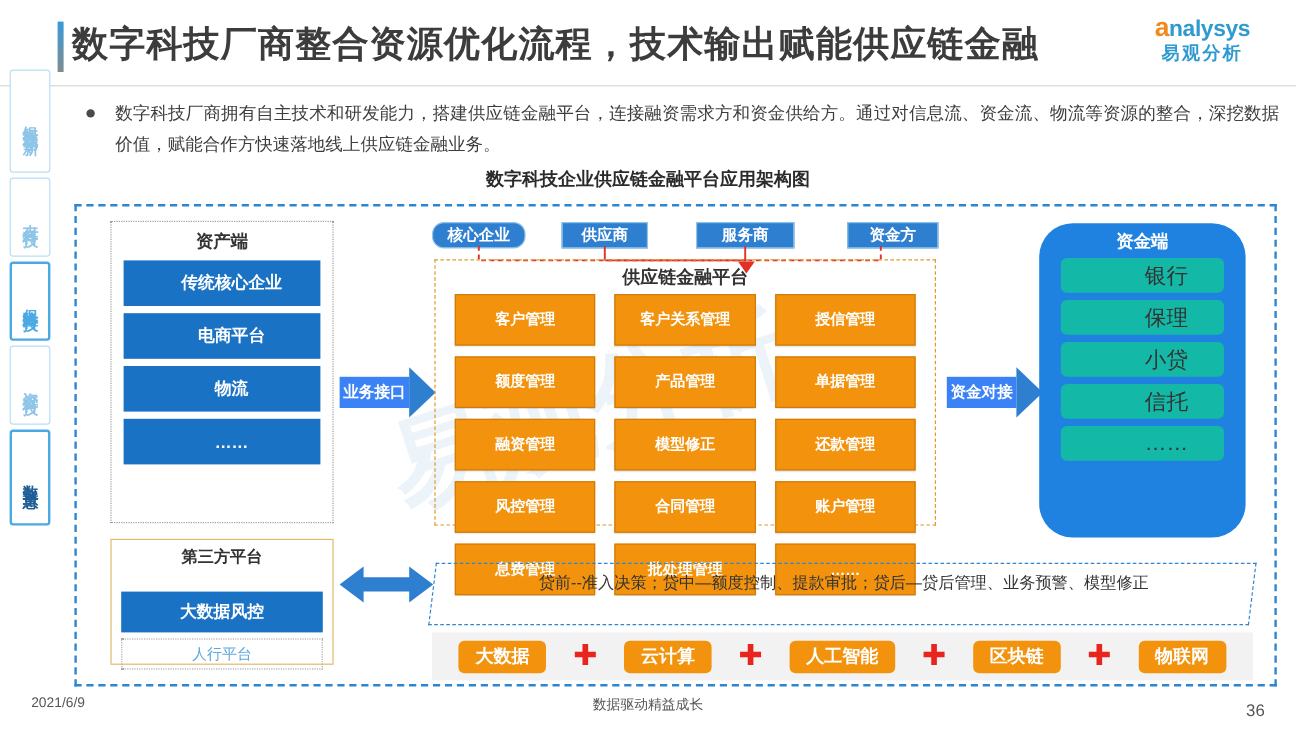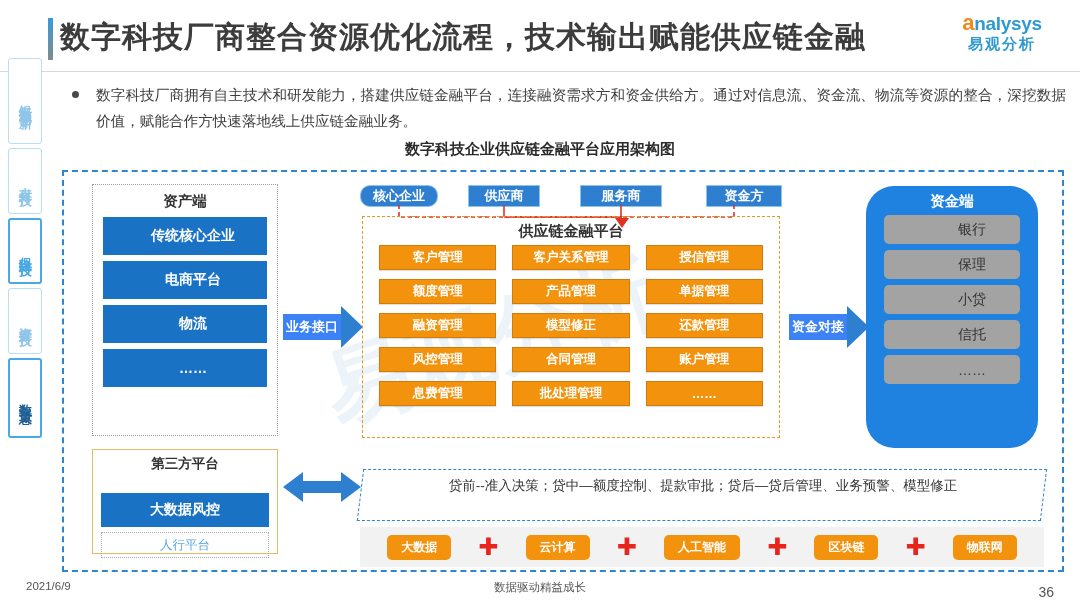--- a/index.html
+++ b/index.html
@@ -126,35 +126,35 @@
   #platform {
     position:absolute; left:362px; top:216px; width:418px; height:222px;
     border:1.5px dashed #e09a2a; background:transparent;
   }
   #platform-title { text-align:center; font-size:15px; font-weight:700; color:#333; padding:5px 0 4px; }
   #module-grid {
     display:grid; grid-template-columns:repeat(3, 1fr);
     gap:9px 16px; padding:0 16px;
   }
   .module {
-    height:25px; background:#f2920d; border:1px solid #d07d08;
+    height:43px; background:#f2920d; border:1px solid #d07d08;
     color:#fff; font-size:12.5px; font-weight:600;
     display:flex; align-items:center; justify-content:center;
     box-shadow: 0 1px 1px rgba(0,0,0,.12);
   }
 
   
   #fund-panel {
     position:absolute; left:866px; top:186px; width:172px; height:262px;
     background:#1f82e0; border-radius:28px;
   }
   #fund-title { text-align:center; font-size:14.5px; font-weight:700; color:#fff; padding:6px 0 4px; }
   .fund-item {
-    margin:0 18px 6px; height:29px; background:#a3a3a3; border-radius:5px;
-    color:#333; font-size:14px;
+    margin:0 18px 6px; height:29px; background:#14b8a6; border-radius:5px;
+    color:#333; font-size:18px;
     display:flex; align-items:center; justify-content:center;padding-left:40px;
   }
 
   
   #lifecycle {
     position:absolute; left:360px; top:469px; width:684px; height:52px;
     border:1.5px dashed #2f86d0;
     transform: skewX(-7deg);
   }
   #lifecycle-inner {
@@ -163,21 +163,21 @@
     padding:5px 22px;
   }
 
   
   #tech-band {
     position:absolute; left:360px; top:527px; width:684px; height:40px;
     background:#f2f2f2; display:flex; align-items:center; justify-content:space-evenly;
   }
   .tech-tag {
     background:#f2920d; color:#fff; border-radius:5px;
-    font-size:12px; font-weight:700; padding:4px 14px; white-space:nowrap;
+    font-size:15px; font-weight:700; padding:4px 14px; white-space:nowrap;
   }
   .tech-plus { color:#e8241c; font-size:24px; font-weight:900; line-height:1; }
 
   
   #footer { position:absolute; left:0; top:578px; width:1080px; height:30px; }
   #footer-date { position:absolute; left:26px; top:2px; font-size:11.5px; color:#555; }
   #footer-center { position:absolute; left:0; top:2px; width:1080px; text-align:center; font-size:11.5px; color:#555; }
   #footer-page { position:absolute; right:26px; top:6px; font-size:14px; color:#555; }
 </style>
 </head>

